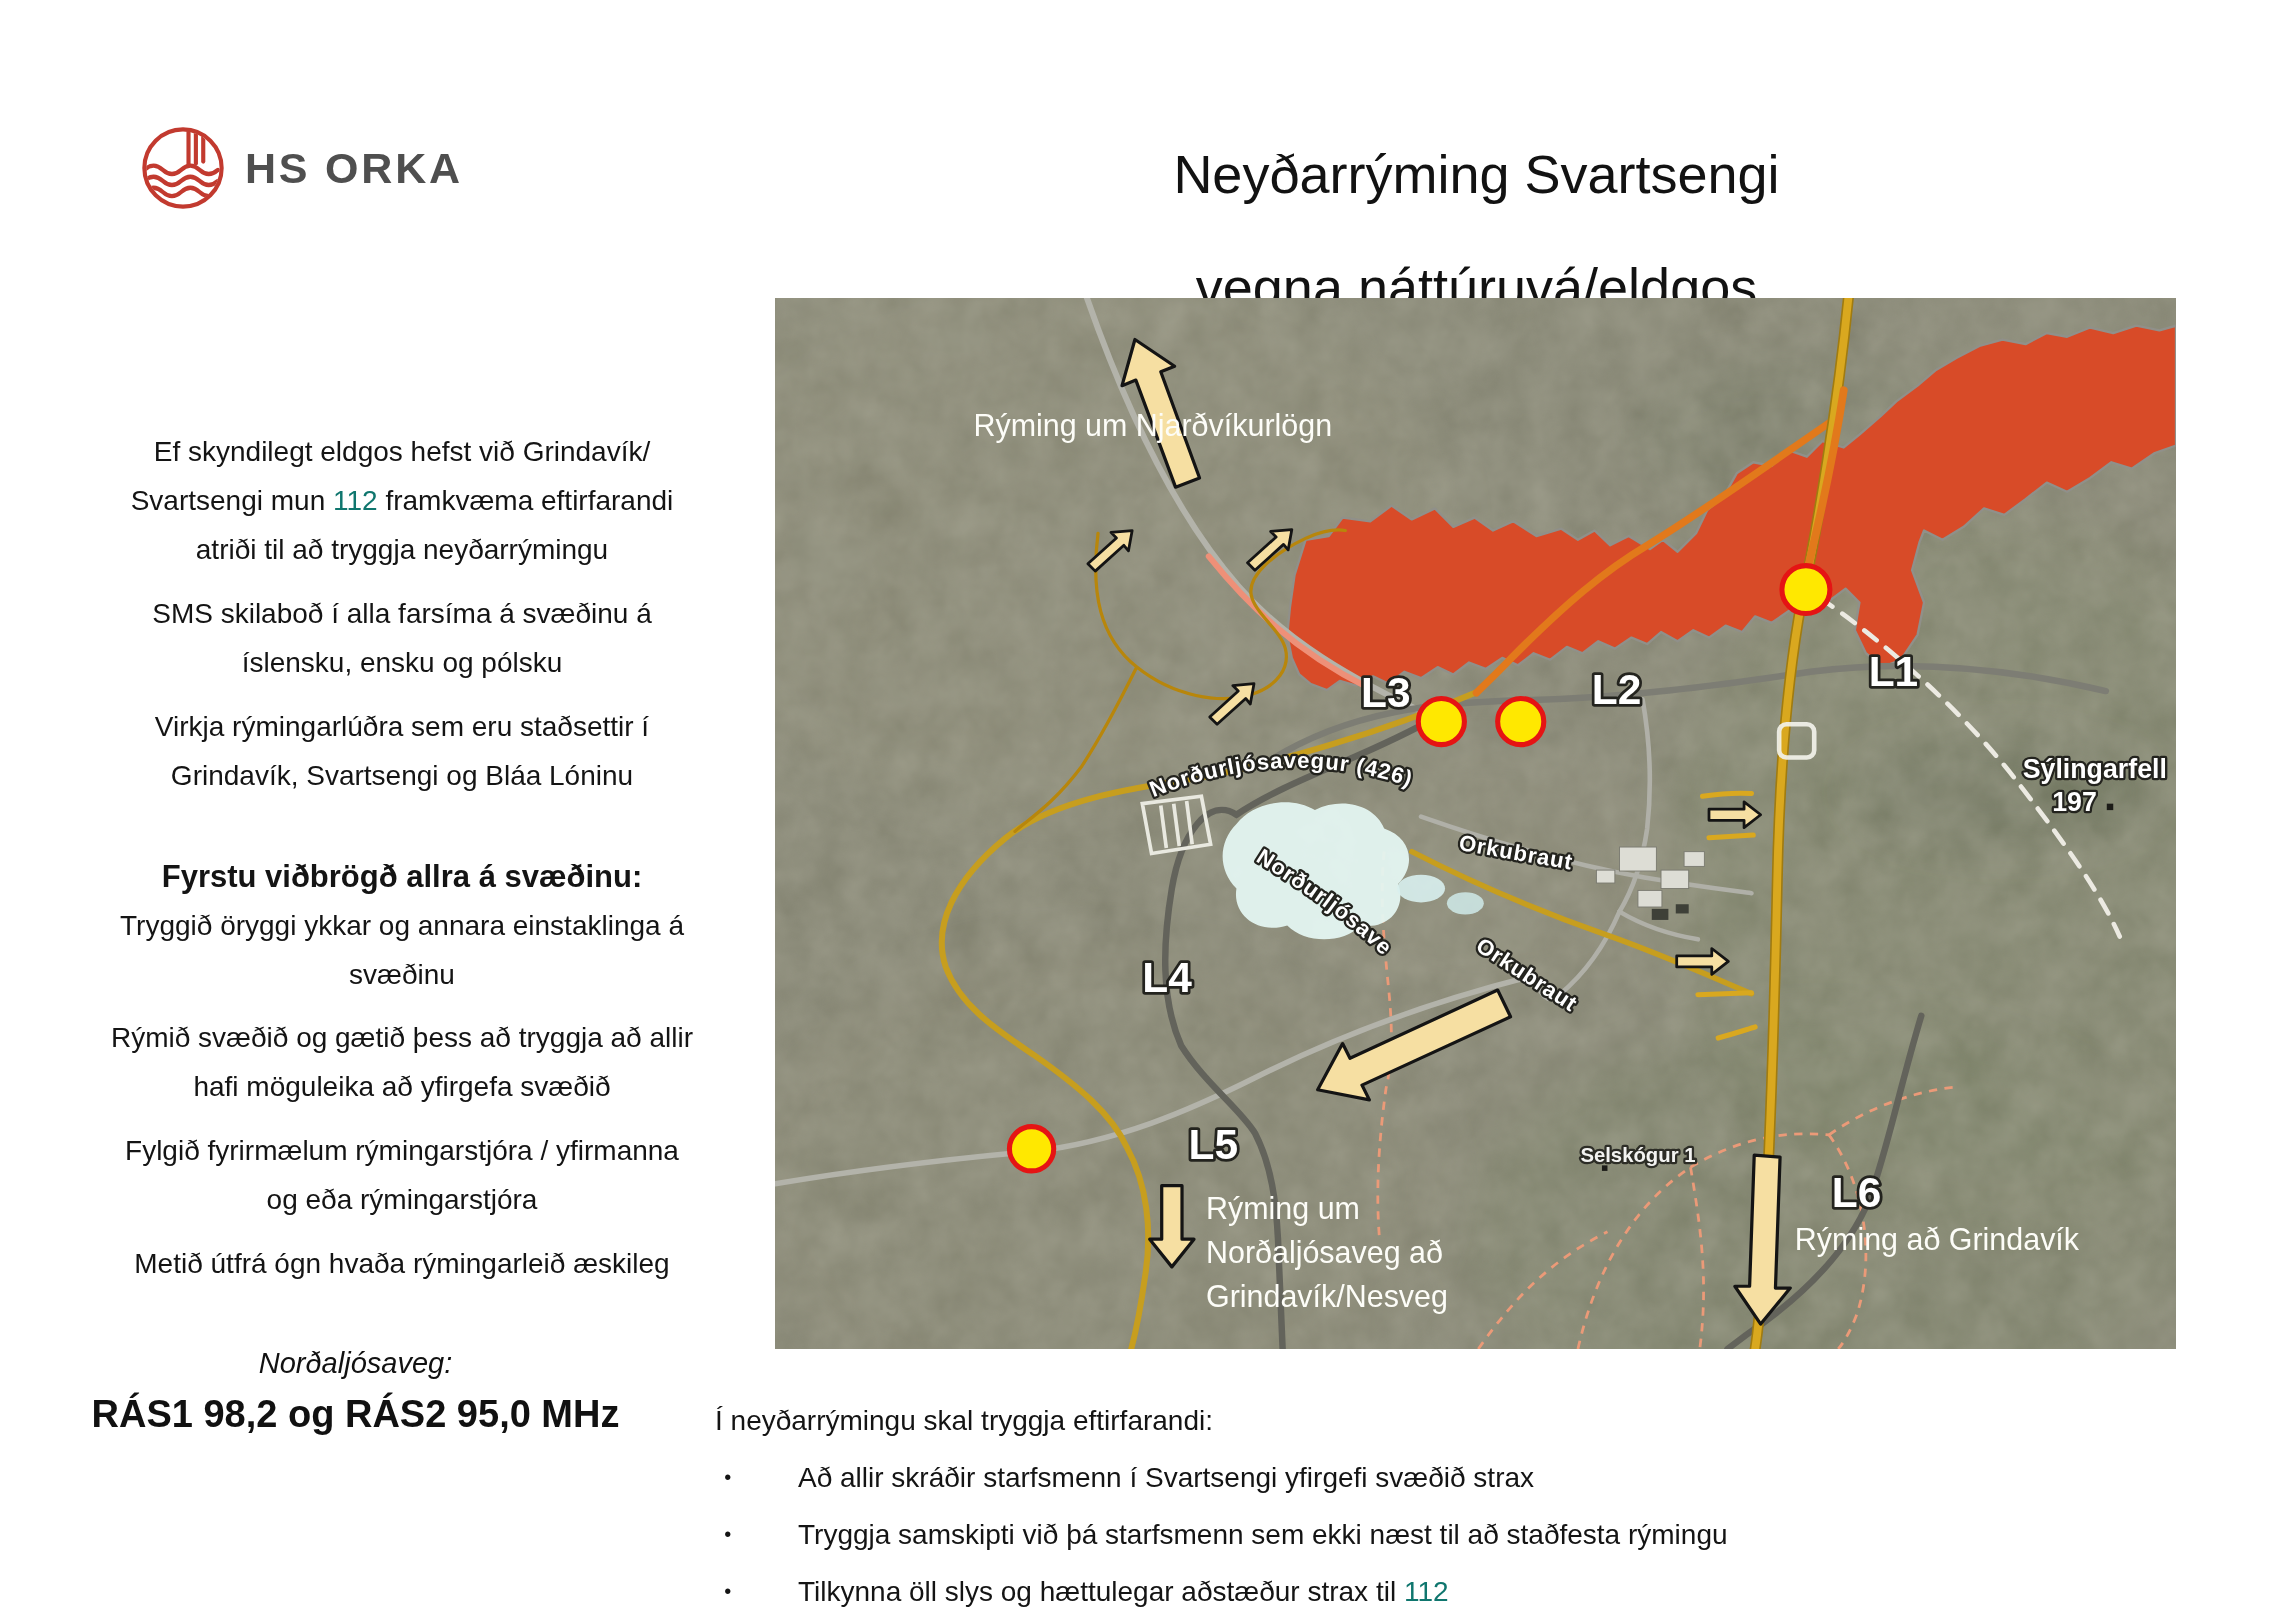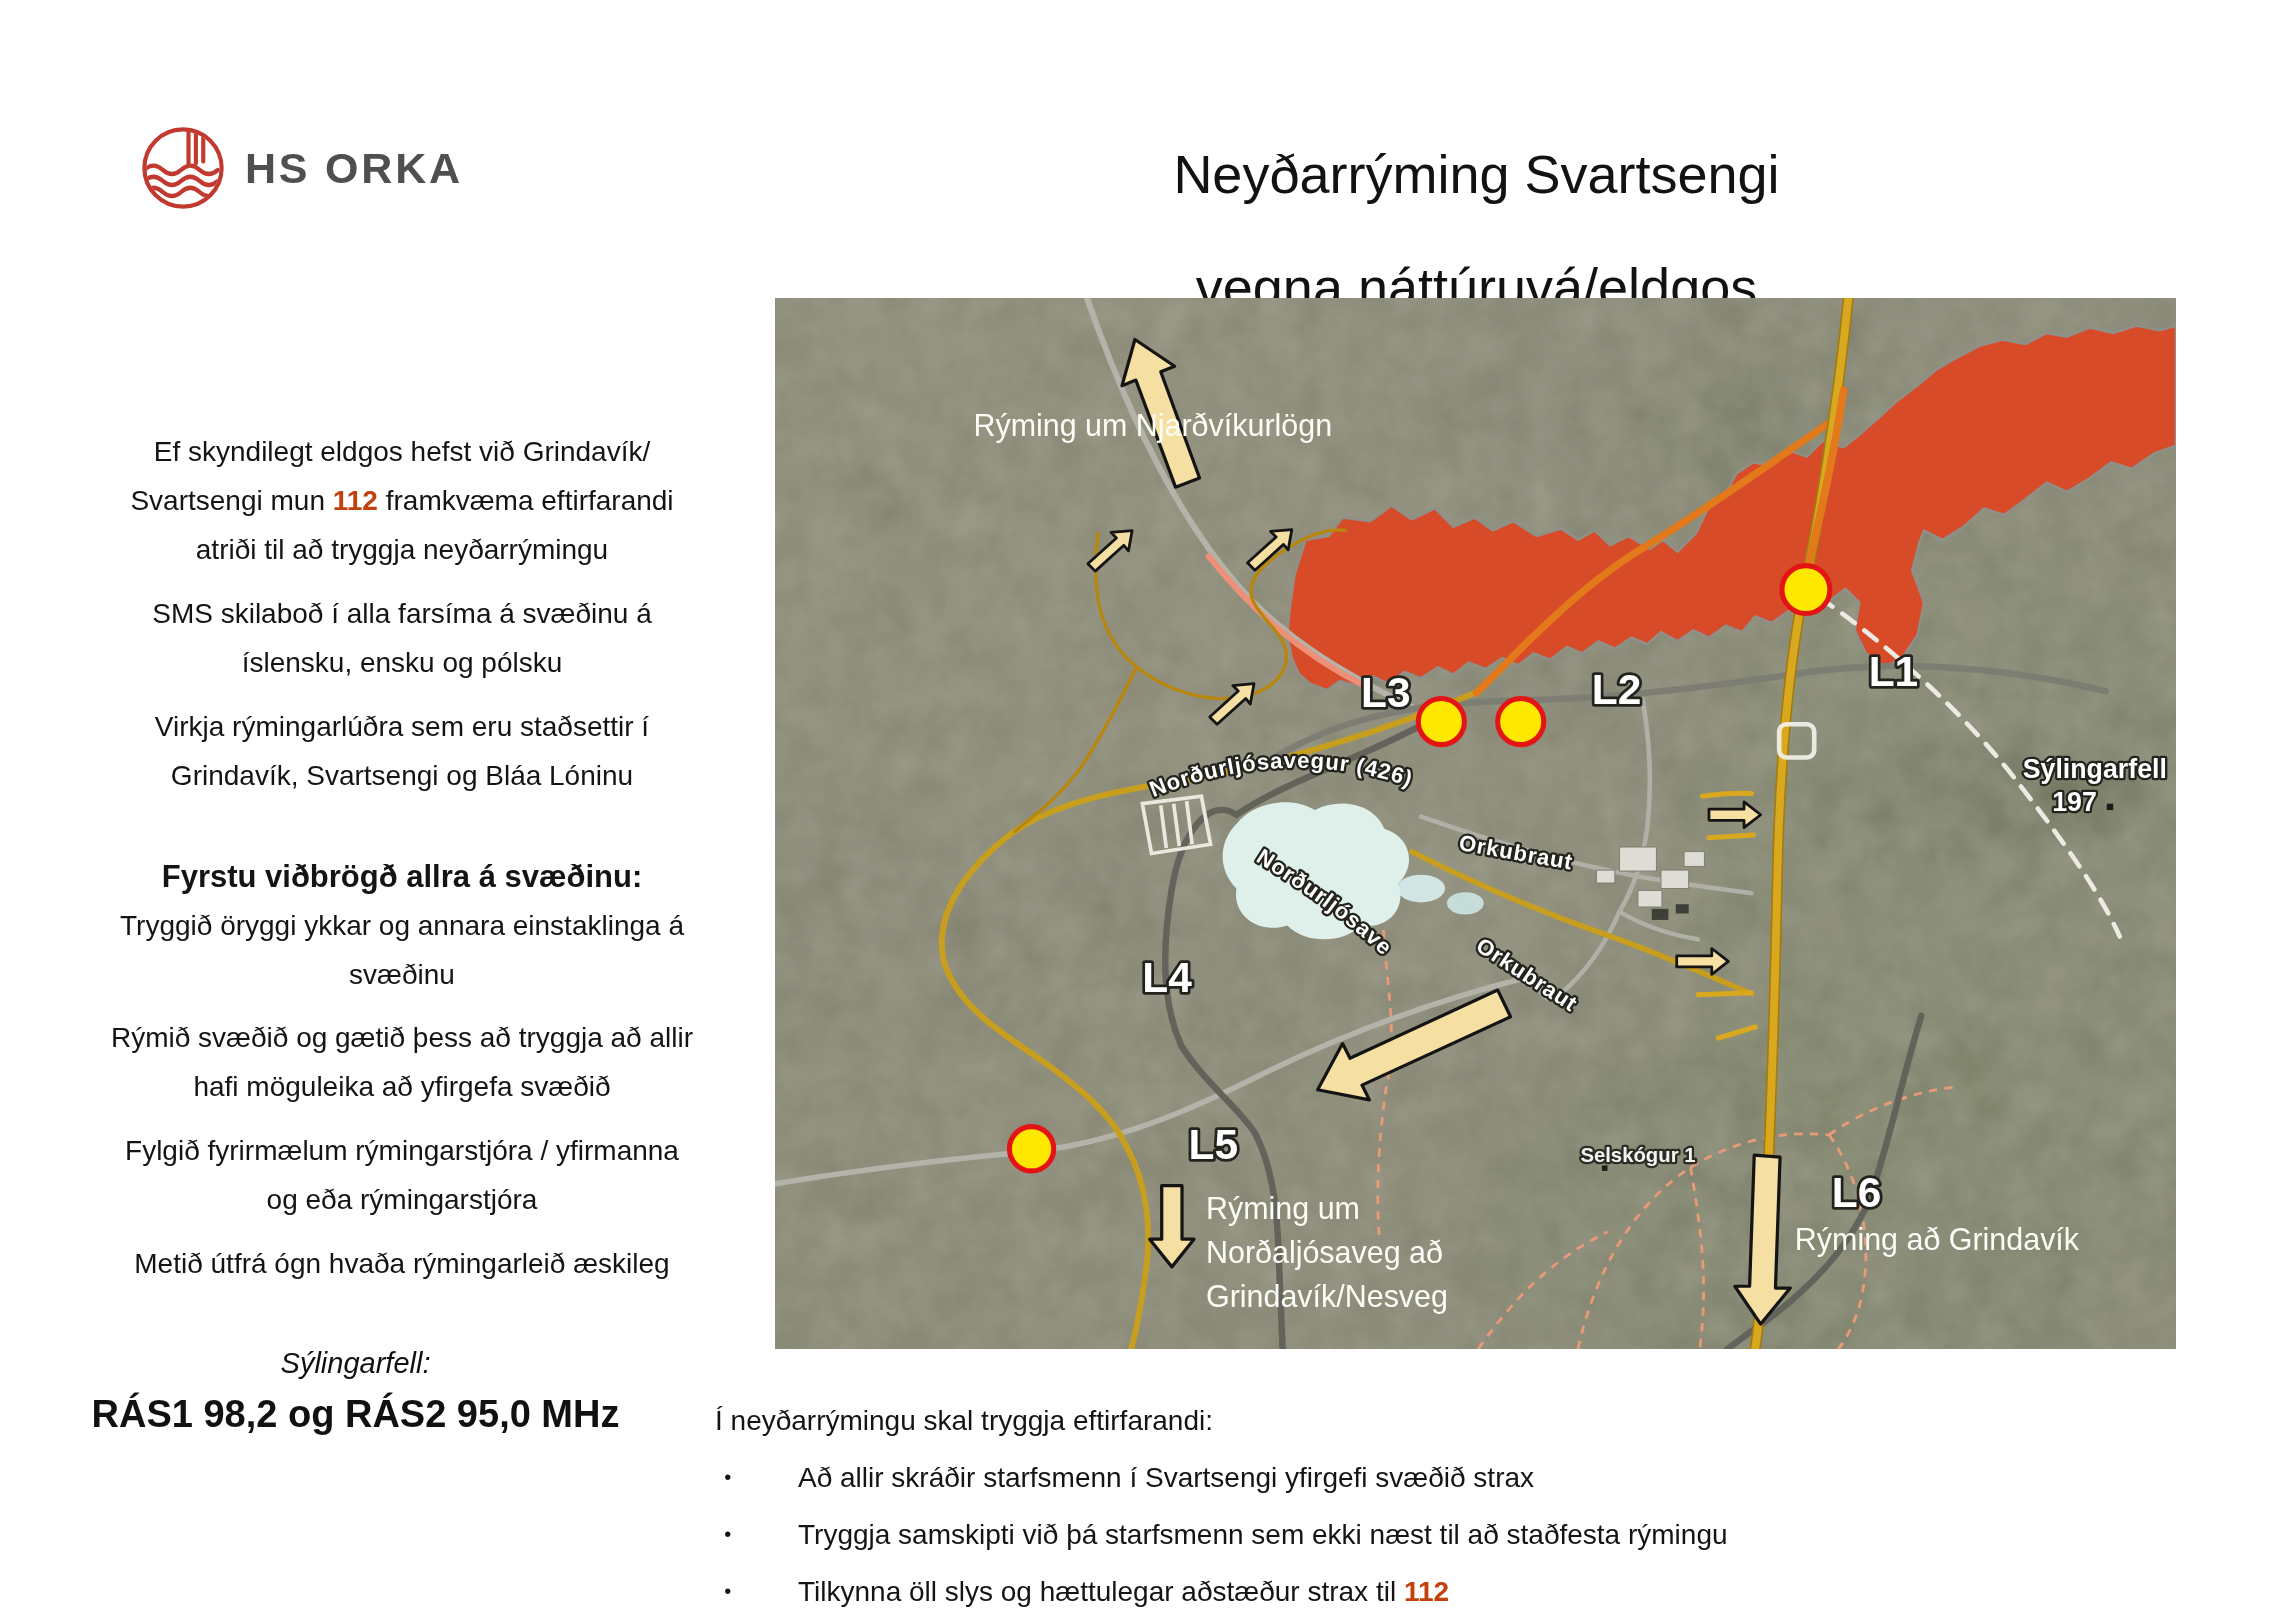--- a/index.html
+++ b/index.html
@@ -12,21 +12,21 @@
   .logo-text{font-size:43px;font-weight:bold;color:#4f4f4f;letter-spacing:2.8px;}
 
   
   .title{position:absolute;left:941px;top:103px;width:1071px;text-align:center;font-size:54px;color:#121212;font-weight:400;margin-top:40px;}
   .title .t2{margin-top:51px;}
 
   
   .leftcol{position:absolute;left:88px;top:427px;width:628px;text-align:center;font-size:28px;color:#141414;}
   .para{line-height:49px;margin:0 0 14.8px 0;}
   .lc-heading{font-size:31px;font-weight:bold;line-height:49px;margin:52px 0 0 0;}
-  .red{color:#c2410c;font-weight:bold;}
+  .red{color:#0f766e;font-weight:normal;}
 
   .radio{position:absolute;left:88px;top:1339px;width:535px;text-align:center;color:#111;}
   .radio-label{font-style:italic;font-size:29px;line-height:49px;}
   .radio-value{font-weight:bold;font-size:38px;line-height:52px;}
 
   
   .bottom{position:absolute;left:715px;top:1382px;width:1504px;font-size:28px;color:#141414;margin-top:22px;}
   .bottom-intro{line-height:33px;}
   .bullet{display:flex;margin-top:24px;line-height:33px;}
   .bullet-dot{width:83px;flex:0 0 83px;font-size:20px;padding-left:9.2px;box-sizing:border-box;}
@@ -96,21 +96,21 @@
       <div>hafi möguleika að yfirgefa svæðið</div>
     </div>
     <div class="para">
       <div>Fylgið fyrirmælum rýmingarstjóra / yfirmanna</div>
       <div>og eða rýmingarstjóra</div>
     </div>
     <div class="para">Metið útfrá ógn hvaða rýmingarleið æskileg</div>
   </div>
 
   <div class="radio">
-    <div class="radio-label">Sýlingarfell:</div>
+    <div class="radio-label">Norðaljósaveg:</div>
     <div class="radio-value">RÁS1 98,2 og RÁS2 95,0 MHz</div>
   </div>
 
   <div class="bottom">
     <div class="bottom-intro">Í neyðarrýmingu skal tryggja eftirfarandi:</div>
     <div class="bullet">
       <span class="bullet-dot">•</span>
       <span>Að allir skráðir starfsmenn í Svartsengi yfirgefi svæðið strax</span>
     </div>
     <div class="bullet">

